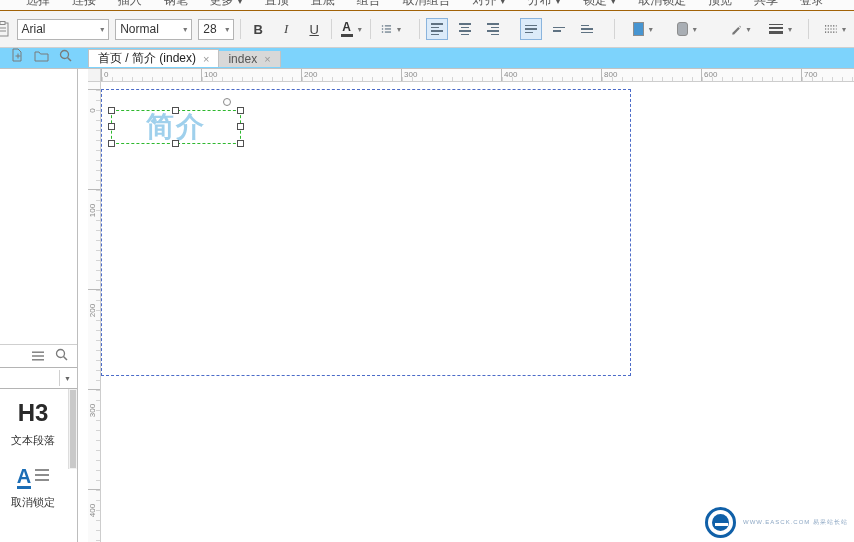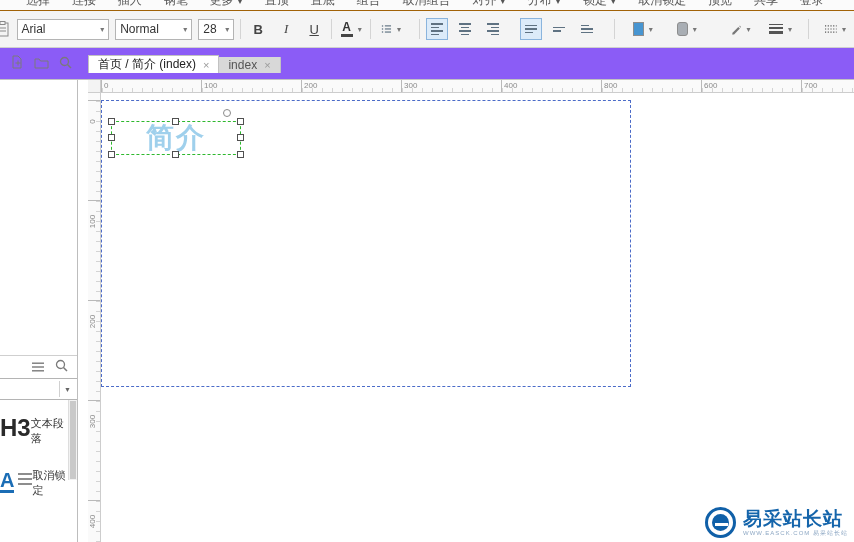--- a/index.html
+++ b/index.html
@@ -32,43 +32,43 @@
   .fc-wrap { display:flex; flex-direction:column; align-items:center; line-height:11px; }
   .fc-letter { font-size:12px; font-weight:bold; color:#333; }
   .fc-bar { width:12px; height:3px; background:#444; margin-top:1px; }
   .vsep { width:1px; height:20px; background:#d4d4d4; flex:none; }
   .swatch { width:14px; height:14px; border:1px solid #8d8d8d; }
   .swatch.gray { background:#a9aeb4; border-radius:3px; }
   .bars { display:flex; flex-direction:column; gap:2px; }
   .bars i { display:block; height:1.5px; background:#5f7282; }
 
   
-  .tabbar { height:32px; flex:none; background:#8b5cf6; border-bottom:1px solid #c2c2c2;
-    display:flex; align-items:center; }
+  .tabbar { height:21px; flex:none; background:#7dd3fc; border-bottom:1px solid #c2c2c2;
+    display:flex; align-items:flex-start; }
   .panel-actions { width:88px; flex:none; display:flex; align-items:center; gap:10px; padding-left:10px; }
   .tabs { display:flex; align-items:stretch; }
   .tab { display:flex; align-items:center; gap:7px; padding:0 9px; background:#d8d8d8;
     border-right:1px solid #c2c2c2; font-size:12px; color:#555; margin-top:3px; }
   .tab.active { background:#fff; color:#222; border:1px solid #c2c2c2; border-bottom:none; margin-top:1px; }
   .tab-close { color:#9a9a9a; font-size:11px; }
 
   
   .main { flex:1; display:flex; min-height:0; }
   .left-panel { width:88px; flex:none; background:#fff; display:flex; }
   .left-inner { width:78px; border-right:1px solid #bdbdbd; display:flex; flex-direction:column; }
   .pages-area { height:276px; flex:none; border-bottom:1px solid #cfcfcf; }
   .lib-header { height:22px; flex:none; display:flex; justify-content:flex-end; align-items:center;
     gap:11px; padding-right:9px; }
   .lib-combo { height:22px; flex:none; border-top:1px solid #b4b4b4; border-bottom:1px solid #b4b4b4;
     background:#fff; position:relative; }
   .lib-combo .arrow-box { position:absolute; right:2px; top:2px; bottom:2px; width:16px;
     border-left:1px solid #d0d0d0; display:flex; align-items:center; justify-content:center;
     font-size:7px; color:#666; }
   .lib-list { flex:1; position:relative; padding-top:10px; }
-  .lib-item { display:flex; flex-direction:row; align-items:center; margin-bottom:16px; width:66px; }
+  .lib-item { display:flex; flex-direction:column; align-items:center; margin-bottom:16px; width:66px; }
   .h3-preview { font-size:24px; font-weight:bold; color:#2a2a2a; line-height:28px; }
   .lib-label { font-size:11px; color:#333; margin-top:6px; }
   .para-preview { display:flex; align-items:flex-start; gap:4px; padding-top:2px; }
   .pa { font-size:20px; font-weight:bold; color:#1b6db5; line-height:20px; border-bottom:3px solid #1b6db5; }
   .plines i { display:block; width:14px; height:2px; background:#8d8d8d; margin:3px 0; }
   .lib-scrollbar { position:absolute; top:0; right:0; width:9px; height:100%；
     background:#f2f2f2; }
   .lib-scrollbar { background:#f2f2f2; border-left:1px solid #dddddd; }
   .lib-scrollbar .thumb { margin:1px; height:78px; background:#c9c9c9; }
 
@@ -394,21 +394,20 @@
             <i class="h hsw"></i>
             <i class="h hw"></i>
             <i class="rot"></i>
           </div>
           <div class="watermark">
             <div class="wm-circle">
               <div class="wm-core"></div>
               <div class="wm-slot"></div>
             </div>
             <div class="wm-texts">
-              <div class="wm-title">易采站长站</div>
               <div class="wm-sub">WWW.EASCK.COM 易采站长站</div>
             </div>
           </div>
         </div>
       </div>
     </div>
   </div>
 </div>
 
 </body></html>

